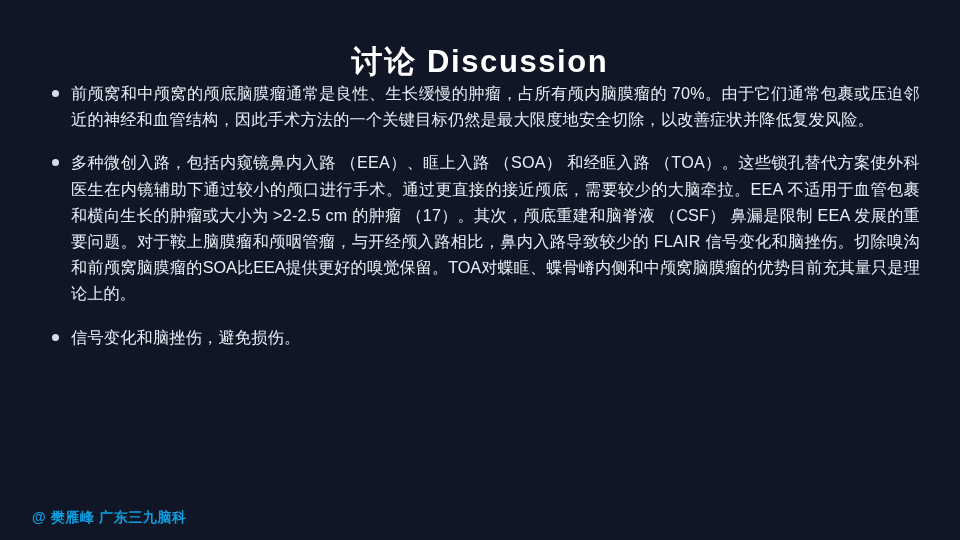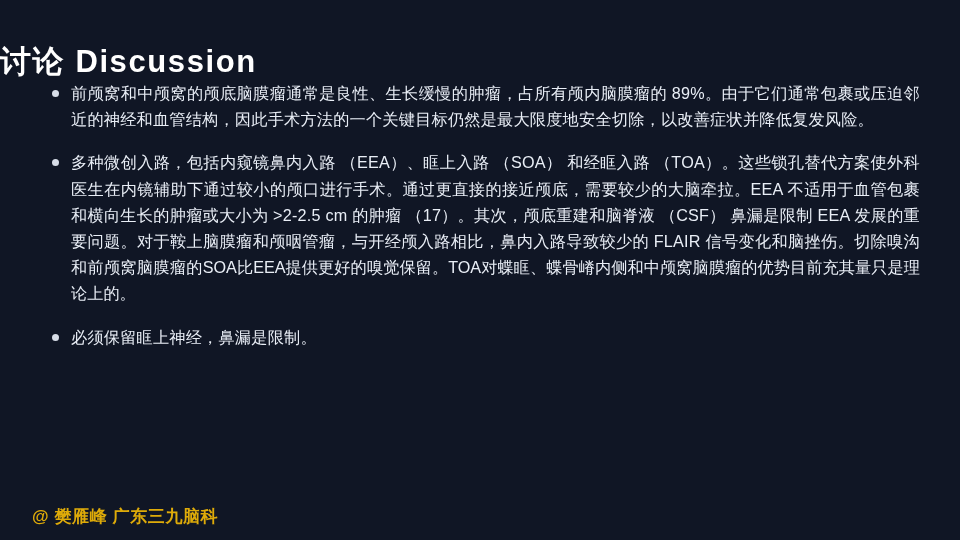--- a/index.html
+++ b/index.html
@@ -23,21 +23,21 @@
     box-sizing: border-box;
     overflow: hidden;
   }
 
   
   .slide-title {
     position: absolute;
     top: 21px;
     left: 0;
     width: 960px;
-    text-align: left;
+    text-align: center;
     color: #ffffff;
     font-size: 31px;
     font-weight: bold;
     letter-spacing: 1.6px;
     line-height: 40px;
     white-space: nowrap;
   }
 
   
   .body-list {
@@ -83,51 +83,51 @@
   
   .tight-run {
     letter-spacing: 0;
   }
 
   
   .watermark {
     position: absolute;
     left: 32px;
     bottom: 14px;
-    color: #eab308;
-    font-size: 17px;
+    color: #0ea5e9;
+    font-size: 14px;
     font-weight: bold;
     letter-spacing: 0.6px;
     line-height: 18px;
     opacity: 0.95;
     white-space: nowrap;
   }
 </style>
 </head>
 <body>
 
 <div id="slide">
 
   <h1 class="slide-title">讨论 Discussion</h1>
 
   <ul class="body-list">
 
     <li class="bullet-item">
       <span class="bullet-dot"></span>
-      <span class="bullet-text">前颅窝和中颅窝的颅底脑膜瘤通常是良性、生长缓慢的肿瘤，占所有颅内脑膜瘤的 89%。由于它们通常包裹或压迫邻近的神经和血管结构，因此手术方法的一个关键目标仍然是最大限度地安全切除，以改善症状并降低复发风险。</span>
+      <span class="bullet-text">前颅窝和中颅窝的颅底脑膜瘤通常是良性、生长缓慢的肿瘤，占所有颅内脑膜瘤的 70%。由于它们通常包裹或压迫邻近的神经和血管结构，因此手术方法的一个关键目标仍然是最大限度地安全切除，以改善症状并降低复发风险。</span>
     </li>
 
     <li class="bullet-item">
       <span class="bullet-dot"></span>
       <span class="bullet-text"><span>多种微创入路，包括内窥镜鼻内入路 （EEA）、眶上入路 （SOA） 和经眶入路 （TOA）。这些锁孔替代方案使外科医生在内镜辅助下通过较小的颅口进行手术。通过更直接的接近颅底，需要较少的大脑牵拉。EEA 不适用于血管包裹和横向生长的肿瘤或大小为 &gt;2-2.5 cm 的肿瘤 （17）。其次，颅底重建和脑脊液 （CSF） 鼻漏是限制 EEA 发展的重要问题。对于鞍上脑膜瘤和颅咽管瘤，与开经颅入路相比，鼻内入路导致较少的 FLAIR 信号变化和脑挫伤。切除嗅沟和前颅窝脑膜瘤的</span><span class="tight-run">SOA比EEA提供更好的嗅觉保留。TOA对蝶眶、蝶骨嵴内侧和中颅窝脑膜瘤的优势目前充其量只是理论上的。</span></span>
     </li>
 
     <li class="bullet-item">
       <span class="bullet-dot"></span>
-      <span class="bullet-text">必须保留眶上神经，鼻漏是限制。</span>
+      <span class="bullet-text">信号变化和脑挫伤，避免损伤。</span>
     </li>
 
 
   </ul>
 
   <div class="watermark">@ 樊雁峰 广东三九脑科</div>
 
 </div>
 
 </body></html>

